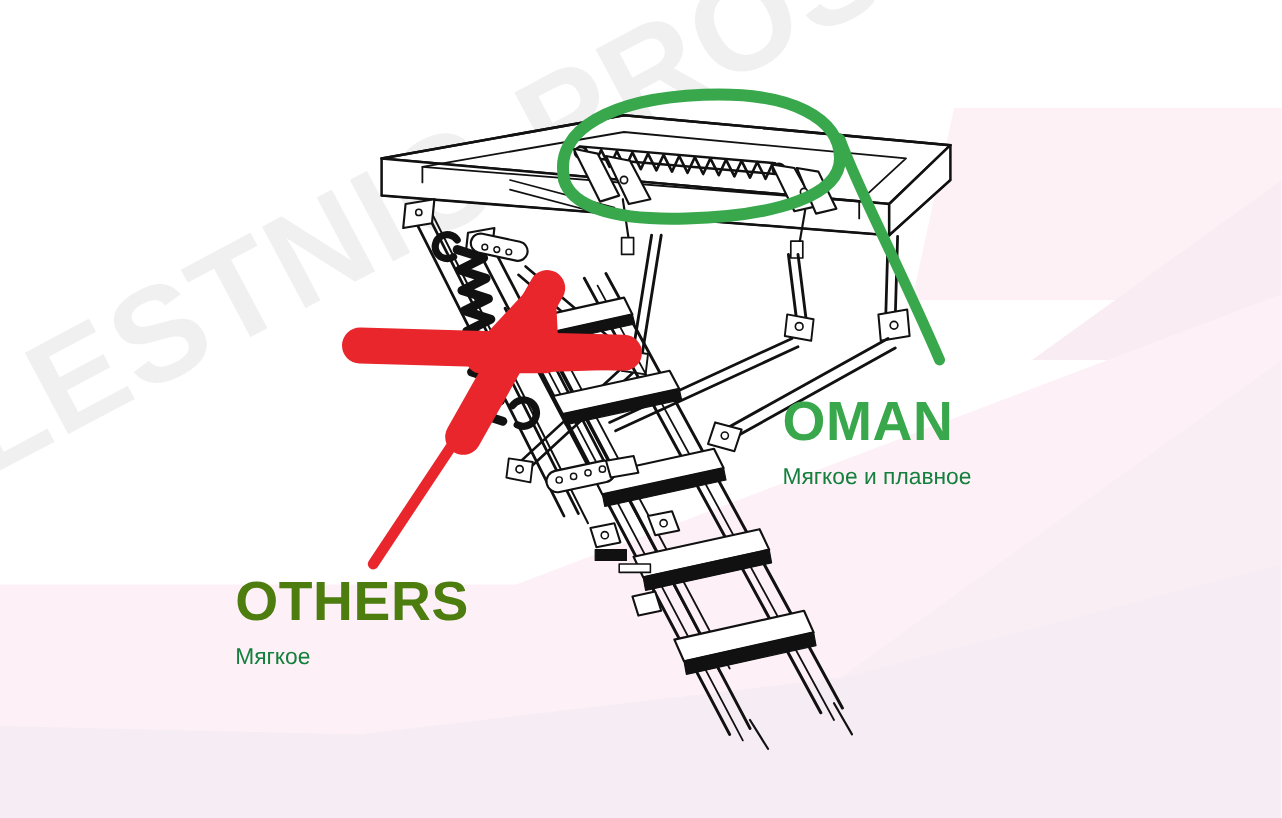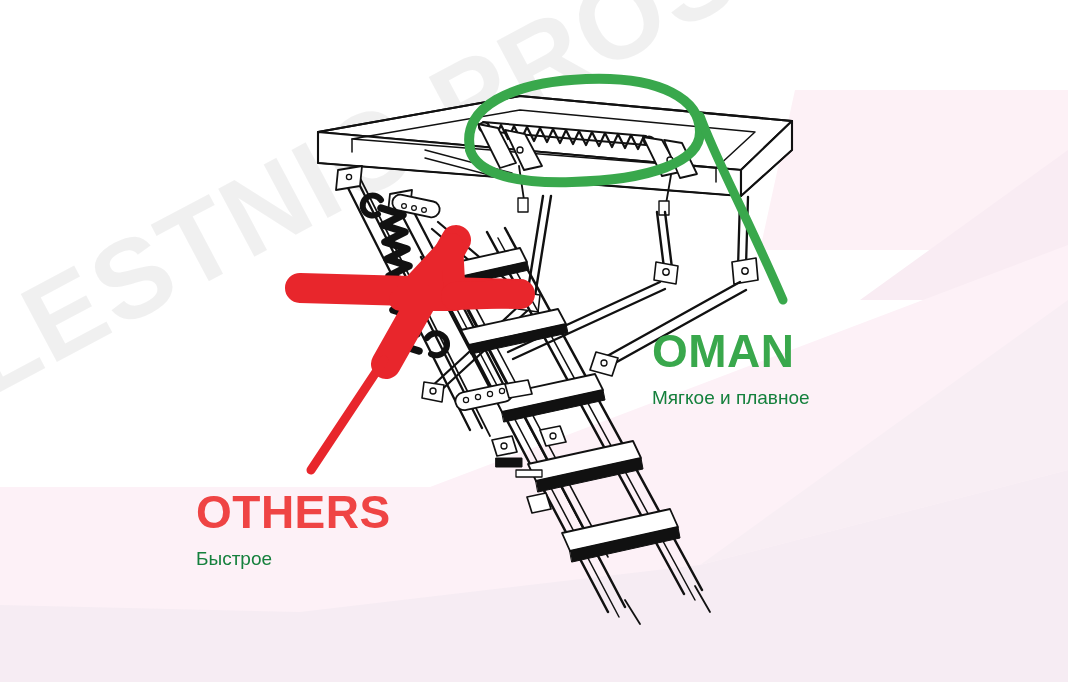--- a/index.html
+++ b/index.html
@@ -24,21 +24,21 @@
   #others-callout{ left:196px; top:478px; width:330px; }
 
   .headline{
     margin:0;
     font-weight:bold;
     font-size:46px;
     line-height:1.02;
     letter-spacing:0.5px;
   }
   .headline.green{color:#39a84c;}
-  .headline.red{color:#ef4444;margin-top:11px;}
+  .headline.red{color:#4d7c0f;}
 
   .subline{
     margin:0;
     color:#15803d;
     font-size:19px;
     line-height:1.52;
     font-weight:normal;
     white-space:nowrap;
   }
   #oman-callout .subline{margin-top:9px;}
@@ -260,16 +260,16 @@
     </g>
   </svg>
 
   <div class="callout" id="oman-callout">
     <div class="headline green">OMAN</div>
     <div class="subline">Мягкое и плавное</div>
   </div>
 
   <div class="callout" id="others-callout">
     <div class="headline red">OTHERS</div>
-    <div class="subline">Быстрое</div>
+    <div class="subline">Мягкое</div>
   </div>
 
 </div>
 
 </body></html>

